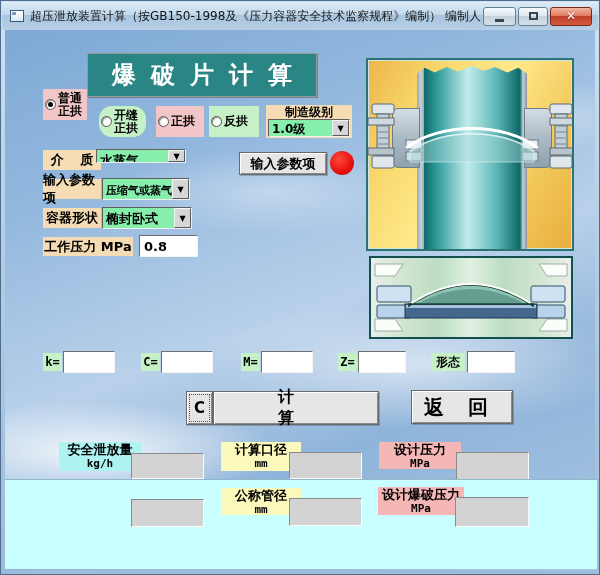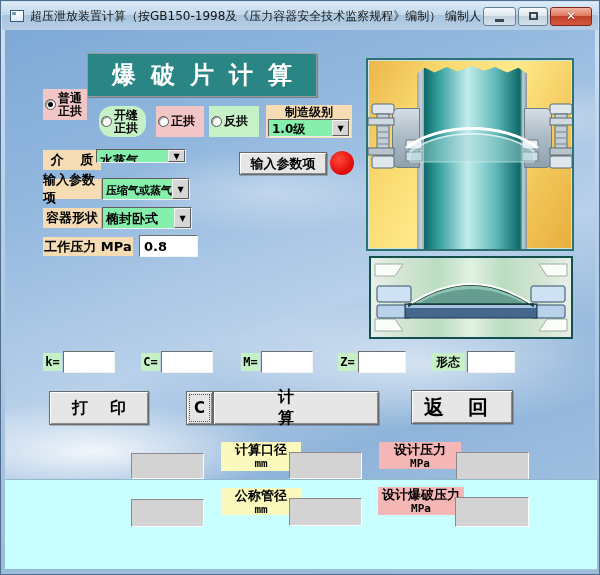--- a/index.html
+++ b/index.html
@@ -235,25 +235,28 @@
   <div class="abs" style="left:62px; top:350px; width:52px; height:22px;"><input class="textin" value="" style=""></div>
   <div class="abs coef-lab greenbg" style="left:140px; top:352px; width:19px; height:18px;">C=</div>
   <div class="abs" style="left:160px; top:350px; width:52px; height:22px;"><input class="textin" value="" style=""></div>
   <div class="abs coef-lab greenbg" style="left:240px; top:352px; width:19px; height:18px;">M=</div>
   <div class="abs" style="left:260px; top:350px; width:52px; height:22px;"><input class="textin" value="" style=""></div>
   <div class="abs coef-lab greenbg" style="left:337px; top:352px; width:19px; height:18px;">Z=</div>
   <div class="abs" style="left:357px; top:350px; width:48px; height:22px;"><input class="textin" value="" style=""></div>
   <div class="abs lbl greenbg" style="left:430px; top:352px; width:34px; height:18px; font-size:12px;">形态</div>
   <div class="abs" style="left:466px; top:350px; width:48px; height:22px;"><input class="textin" value="" style=""></div>
 
-  <div class="abs vbbtn" style="left:48px; top:390px; width:100px; height:34px; font-size:16px; letter-spacing:22px; padding-left:22px;">打印</div>
   <div class="abs vbbtn" style="left:185px; top:390px; width:27px; height:34px; font-size:15px; outline:1px dotted #555; outline-offset:-4px;">C</div>
   <div class="abs vbbtn" style="left:212px; top:390px; width:166px; height:34px; font-size:16px; letter-spacing:64px; padding-left:64px;">计算</div>
   <div class="abs vbbtn" style="left:410px; top:389px; width:102px; height:34px; font-size:20px; letter-spacing:24px; padding-left:12px;">返回</div>
 
+  <div class="abs res-label cyanlab" style="left:58px; top:441px; width:82px; height:29px;">
+    <span class="l1">安全泄放量</span>
+      <span class="l2">kg/h</span>
+  </div>
   <div class="abs outbox" style="left:130px; top:452px; width:73px; height:26px;"></div>
   <div class="abs res-label yellowlab" style="left:220px; top:441px; width:80px; height:29px;">
     <span class="l1">计算口径</span>
       <span class="l2">mm</span>
   </div>
   <div class="abs outbox" style="left:288px; top:451px; width:73px; height:27px;"></div>
   <div class="abs res-label pinklab" style="left:378px; top:441px; width:82px; height:27px;">
     <span class="l1">设计压力</span>
       <span class="l2">MPa</span>
   </div>

